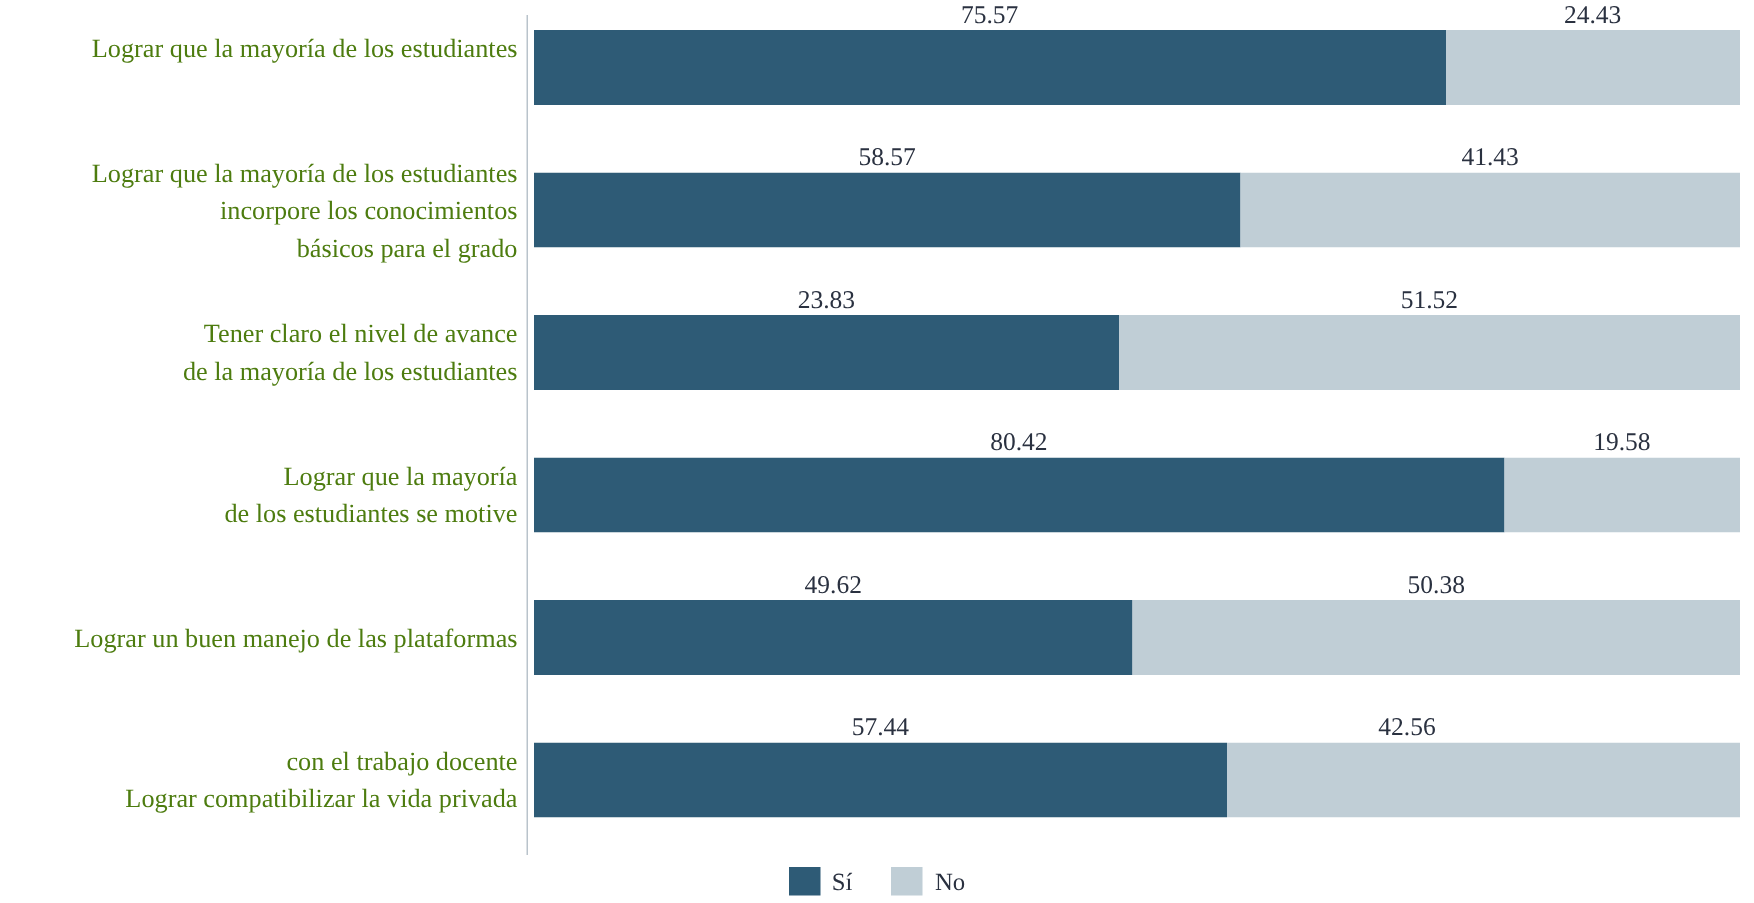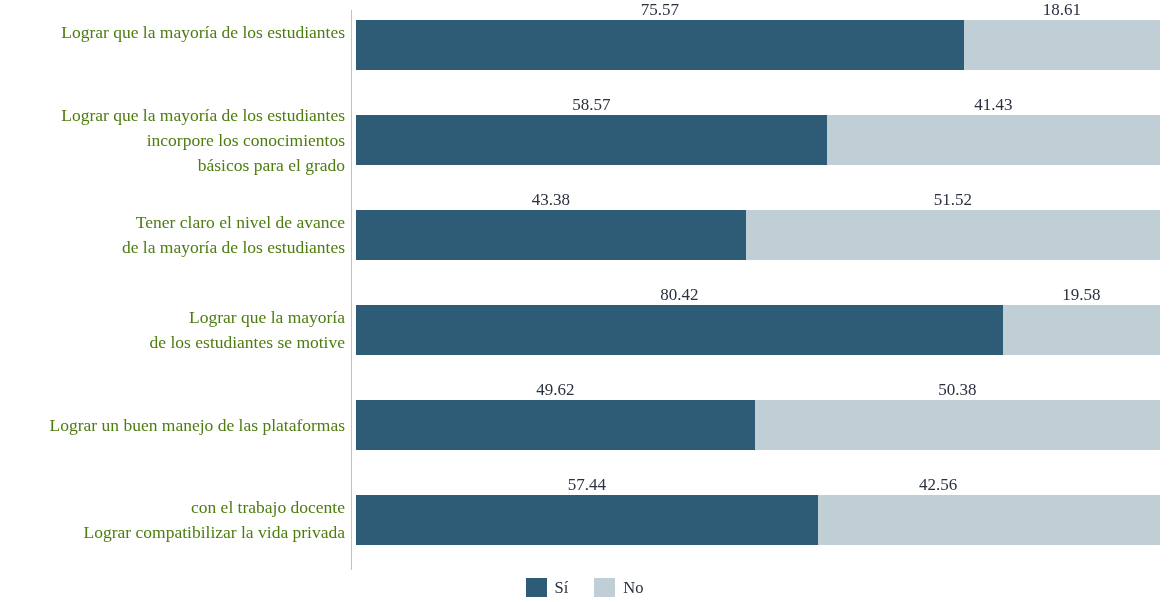--- a/index.html
+++ b/index.html
@@ -122,21 +122,21 @@
 <div id="chart-root">
 
   <div id="plot">
     <div id="axis-line"></div>
 
   <div class="row" style="top: 0px;">
         <div class="row-label" style="top: 20px;">
           <span class="ln">Lograr que la mayoría de los estudiantes</span>
         </div>
         <div class="vlabel" style="left: 659.791px; top: 0px;">75.57</div>
-        <div class="vlabel" style="left: 1061.79px; top: 0px;">18.61</div>
+        <div class="vlabel" style="left: 1061.79px; top: 0px;">24.43</div>
         <div class="bar-track" style="top: 20px;">
           <span class="seg seg-yes" style="width: 607.583px; background: rgb(46, 91, 118);"></span>
           <span class="seg seg-no" style="width: 196.417px; background: rgb(192, 206, 214);"></span>
         </div>
       </div>
       <div class="row" style="top: 95px;">
         <div class="row-label" style="top: 7.5px;">
           <span class="ln">Lograr que la mayoría de los estudiantes</span>
           <span class="ln">incorpore los conocimientos</span>
           <span class="ln">básicos para el grado</span>
@@ -146,21 +146,21 @@
         <div class="bar-track" style="top: 20px;">
           <span class="seg seg-yes" style="width: 470.903px; background: rgb(46, 91, 118);"></span>
           <span class="seg seg-no" style="width: 333.097px; background: rgb(192, 206, 214);"></span>
         </div>
       </div>
       <div class="row" style="top: 190px;">
         <div class="row-label" style="top: 20px;">
           <span class="ln">Tener claro el nivel de avance</span>
           <span class="ln">de la mayoría de los estudiantes</span>
         </div>
-        <div class="vlabel" style="left: 550.89px; top: 0px;">43.38</div>
+        <div class="vlabel" style="left: 550.89px; top: 0px;">23.83</div>
         <div class="vlabel" style="left: 952.89px; top: 0px;">51.52</div>
         <div class="bar-track" style="top: 20px;">
           <span class="seg seg-yes" style="width: 389.779px; background: rgb(46, 91, 118);"></span>
           <span class="seg seg-no" style="width: 414.221px; background: rgb(192, 206, 214);"></span>
         </div>
       </div>
       <div class="row" style="top: 285px;">
         <div class="row-label" style="top: 20px;">
           <span class="ln">Lograr que la mayoría</span>
           <span class="ln">de los estudiantes se motive</span>

